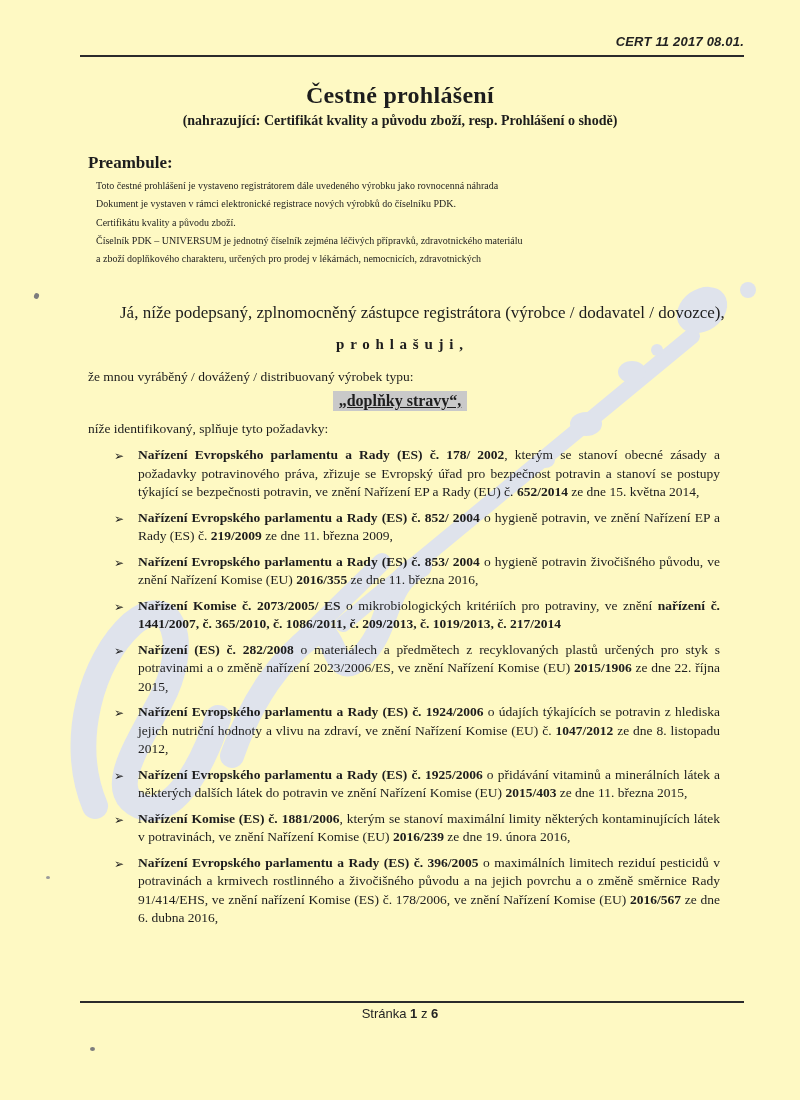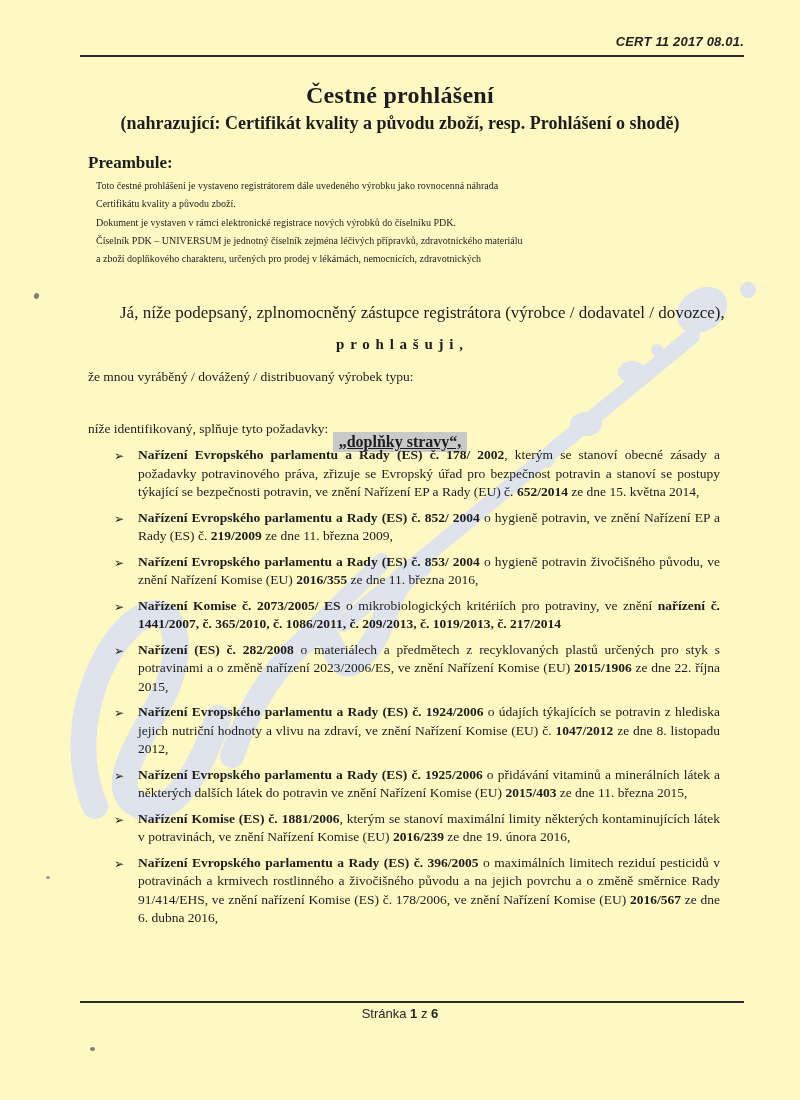--- a/index.html
+++ b/index.html
@@ -14,27 +14,27 @@
   .abs{position:absolute;}
   .b{font-weight:bold;}
   .hdr-ref{
     top:34px;right:56px;font-family:"Liberation Sans","DejaVu Sans",sans-serif;
     font-style:italic;font-weight:bold;font-size:13px;letter-spacing:.2px;color:#222;
   }
   .rule{left:80px;width:664px;border-top:2px solid #2b2b2b;height:0;}
   .hdr-rule{top:55px;}
   .ftr-rule{top:1001px;}
   .doc-title{top:82px;left:0;width:100%;text-align:center;font-size:24px;font-weight:bold;letter-spacing:.3px;}
-  .doc-subtitle{top:113px;left:0;width:100%;text-align:center;font-size:18px;font-weight:bold;}
+  .doc-subtitle{top:113px;left:0;width:100%;text-align:center;font-size:14px;font-weight:bold;}
   .pre-h{top:153px;left:88px;font-size:17px;font-weight:bold;}
   .pre-lines{top:177px;left:88px;width:648px;font-size:10px;font-weight:normal;line-height:18.3px;margin-left:8px;}
   .decl-intro{top:303px;left:120px;font-size:17px;}
   .decl-verb{top:336px;left:0;width:100%;text-align:center;font-size:15px;font-weight:bold;letter-spacing:1px;}
   .prod-intro{top:369px;left:88px;font-size:13.5px;}
-  .prod-line{top:391px;left:0;width:100%;text-align:center;margin-top:41px;}
+  .prod-line{top:391px;left:0;width:100%;text-align:center;}
   .prod-type{
     display:inline-block;background:#c9c9c9;padding:1px 6px;
     font-size:16px;font-weight:bold;text-decoration:underline;
   }
   .req-intro{top:421px;left:88px;font-size:13.5px;}
   .req-list{top:446px;left:114px;width:606px;}
   .req{
     position:relative;padding-left:24px;margin-bottom:7px;
     font-size:13.5px;line-height:18.5px;text-align:justify;
   }
@@ -75,22 +75,22 @@
 
     <div class="abs hdr-ref">CERT 11 2017 08.01.</div>
     <div class="abs rule hdr-rule"></div>
 
     <div class="abs doc-title">Čestné prohlášení</div>
     <div class="abs doc-subtitle">(nahrazující: Certifikát kvality a původu zboží, resp. Prohlášení o shodě)</div>
 
     <div class="abs pre-h">Preambule:</div>
     <div class="abs pre-lines">
       <div>Toto čestné prohlášení je vystaveno registrátorem dále uvedeného výrobku jako rovnocenná náhrada</div>
+      <div>Dokument je vystaven v rámci elektronické registrace nových výrobků do číselníku PDK.</div>
       <div>Certifikátu kvality a původu zboží.</div>
-      <div>Dokument je vystaven v rámci elektronické registrace nových výrobků do číselníku PDK.</div>
       <div>Číselník PDK – UNIVERSUM je jednotný číselník zejména léčivých přípravků, zdravotnického materiálu</div>
       <div>a zboží doplňkového charakteru, určených pro prodej v lékárnách, nemocnicích, zdravotnických</div>
     </div>
 
     <div class="abs decl-intro">Já, níže podepsaný, zplnomocněný zástupce registrátora (výrobce / dodavatel / dovozce),</div>
     <div class="abs decl-verb">p r o h l a š u j i ,</div>
     <div class="abs prod-intro">že mnou vyráběný / dovážený  / distribuovaný výrobek typu:</div>
     <div class="abs prod-line">
       <span class="prod-type">„doplňky stravy“,</span>
     </div>

